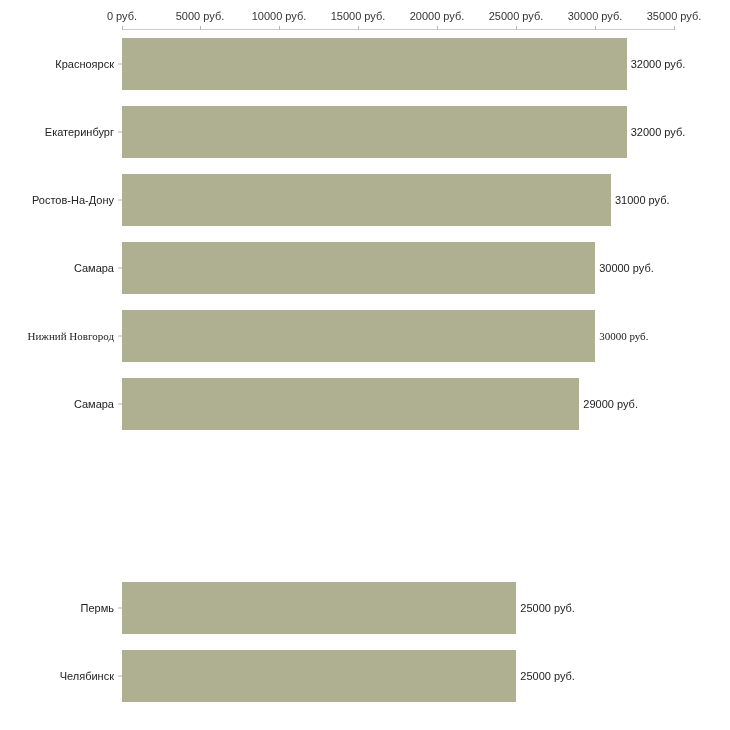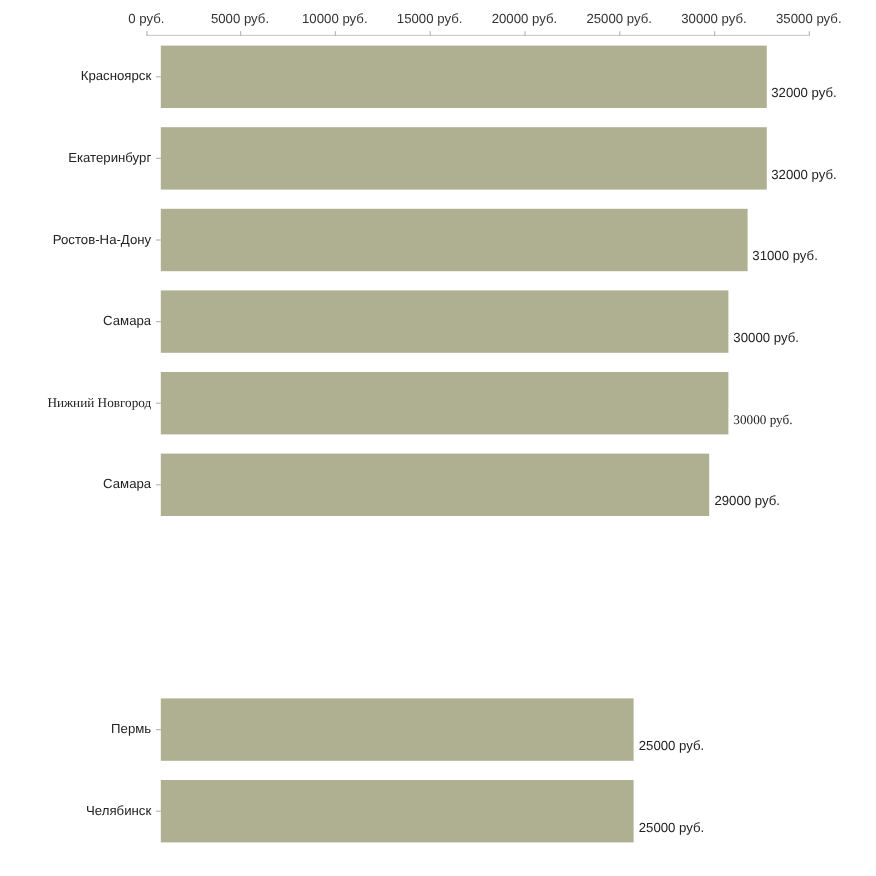--- a/index.html
+++ b/index.html
@@ -55,21 +55,21 @@
   
   .plot {
     position: absolute;
     left: 0;
     top: 30px;
     width: 730px;
     height: 690px;
   }
   .row {
     position: absolute;
-    left: 12px;
+    left: 0;
     width: 648px;
     height: 68px;
   }
   .cat-label {
     position: absolute;
     left: 0;
     width: 114px;
     top: 50%;
     transform: translateY(-50%);
     text-align: right;
@@ -93,21 +93,20 @@
     height: 52px;
     background: #aeb091;
   }
   .bar-value {
     position: absolute;
     top: 50%;
     transform: translateY(-50%);
     font-size: 11px;
     color: #222222;
     white-space: nowrap;
-    margin-top: 14px;
   }
 </style>
 </head>
 <body>
 
 <div id="chart-root">
 
   <div class="axis-top">
     <div class="axis-line"></div>
 

